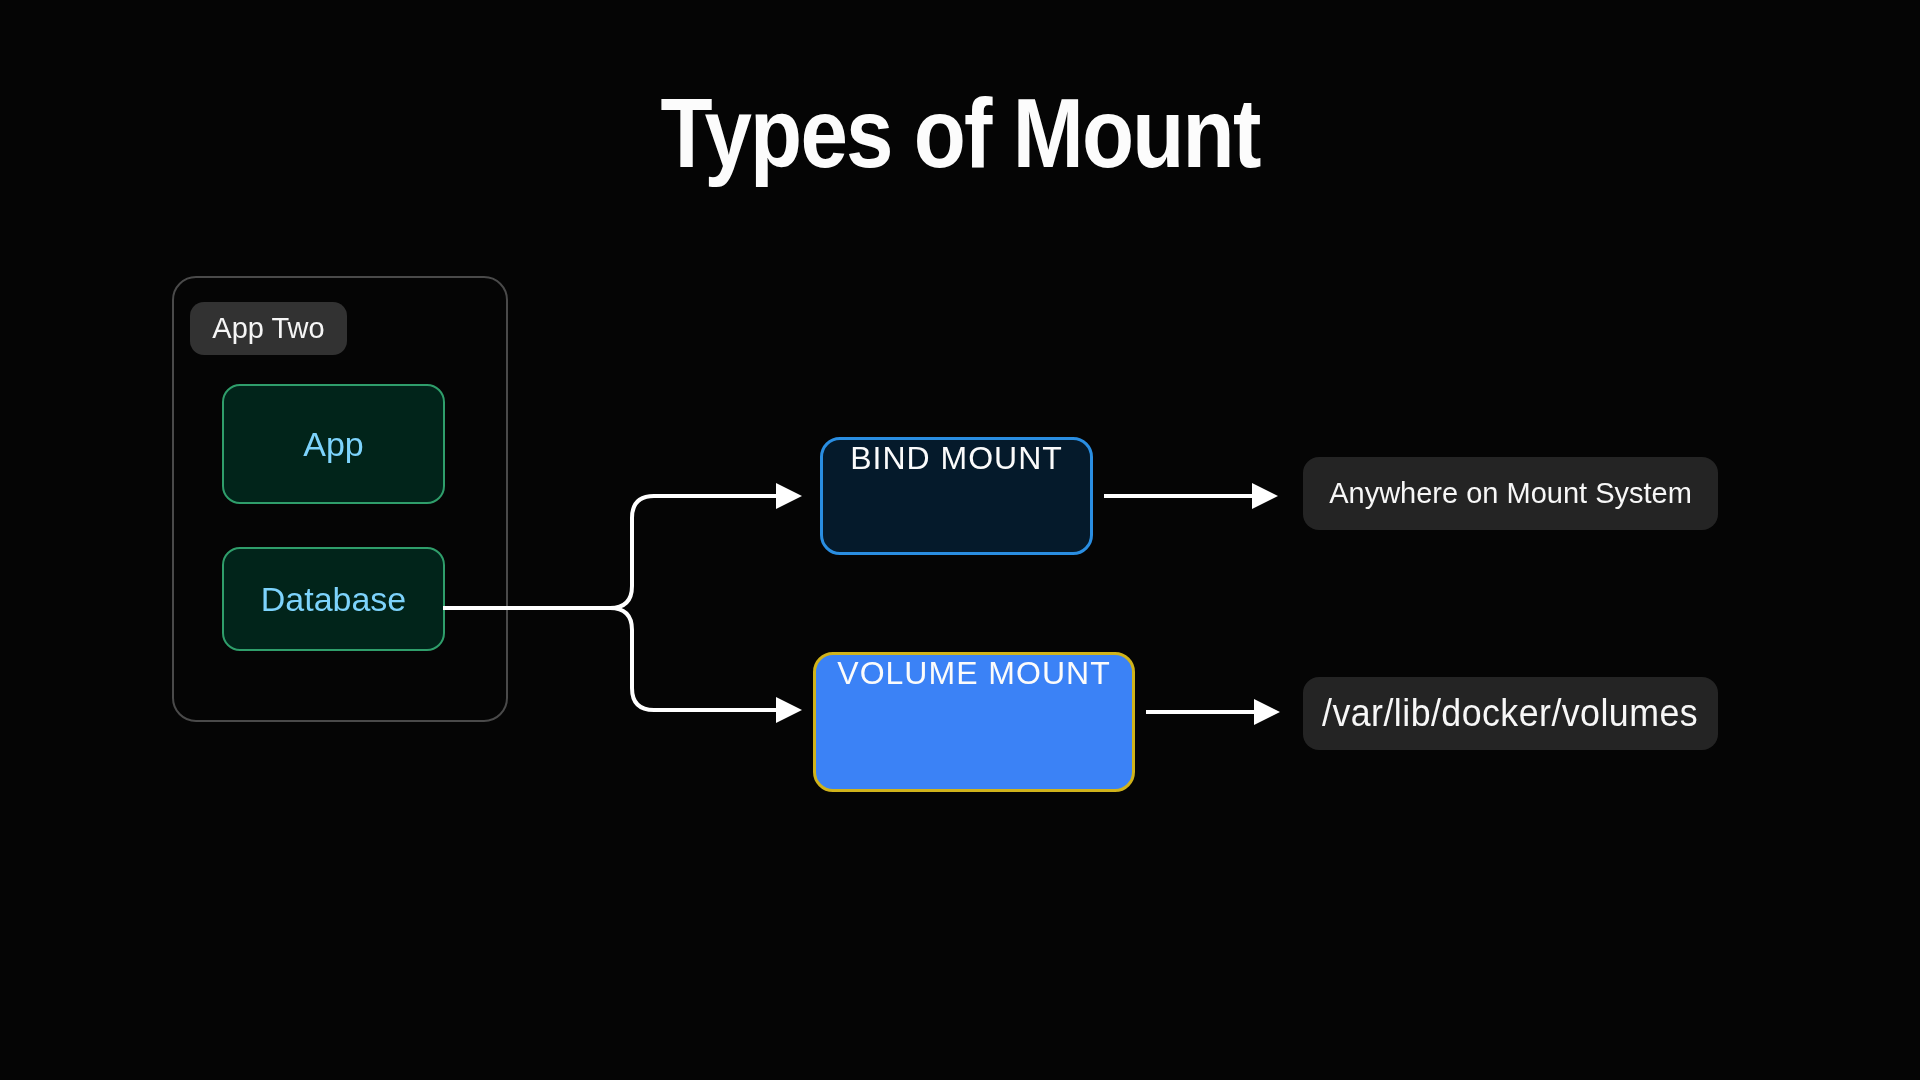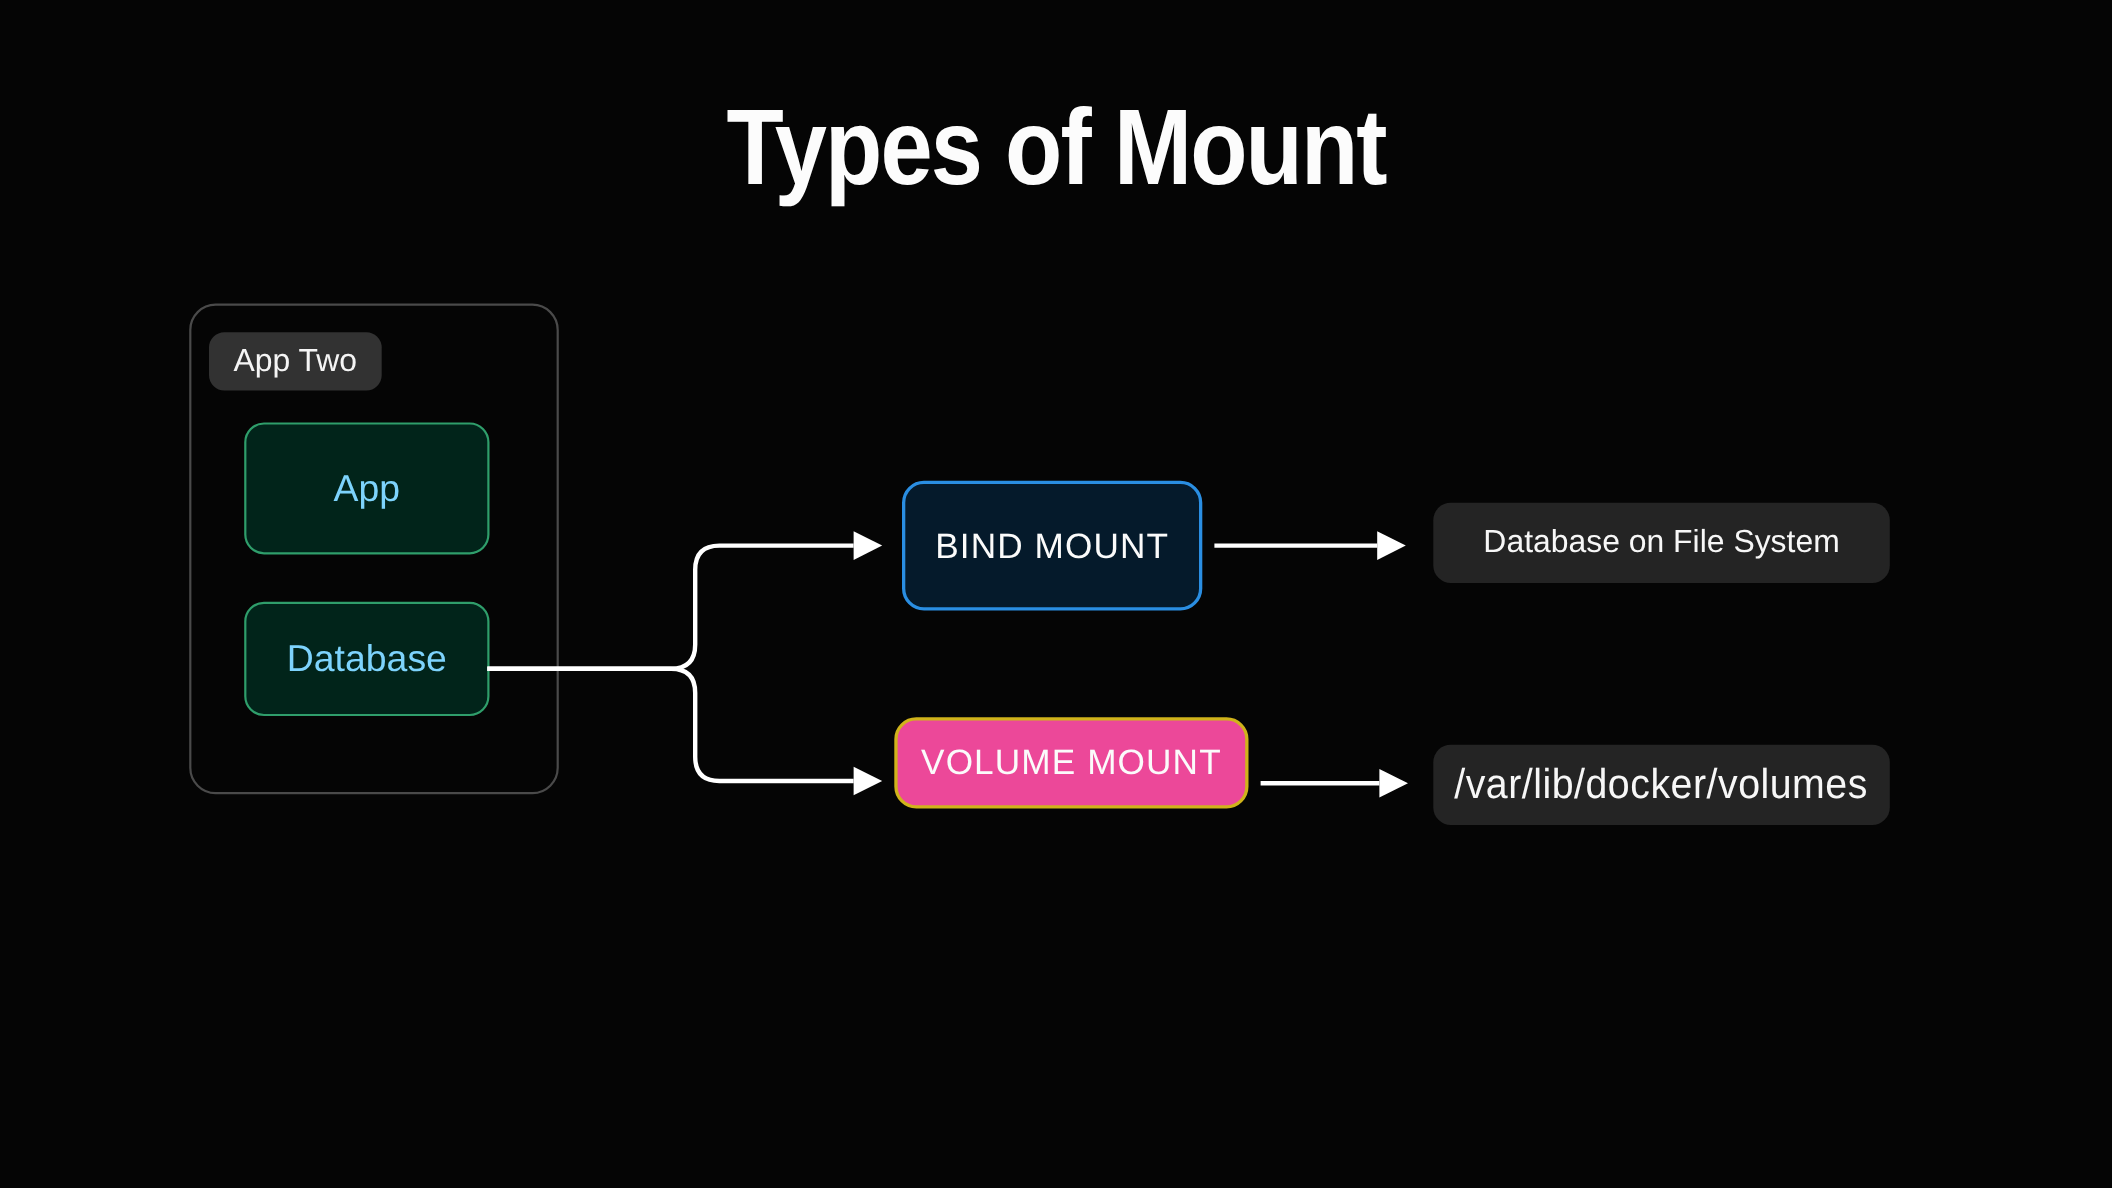--- a/index.html
+++ b/index.html
@@ -95,40 +95,40 @@
     fill: #ffffff;
     stroke: none;
   }
 
   
   .mount {
     position: absolute;
     box-sizing: border-box;
     border-radius: 20px;
     display: flex;
-    align-items: center;
+    align-items: flex-start;
     justify-content: center;
     font-size: 32px;
     letter-spacing: 1px;
     color: #fbfbfb;
   }
   .mount-bind {
     left: 820px;
     top: 437px;
     width: 273px;
     height: 118px;
     background: #051a2b;
     border: 3px solid #2a8ee2;
   }
   .mount-volume {
     left: 813px;
     top: 652px;
     width: 322px;
-    height: 83px;
-    background: #ec4899;
+    height: 140px;
+    background: #3b82f6;
     border: 3px solid #d0b31b;
   }
 
   
   .target {
     position: absolute;
     left: 1303px;
     width: 415px;
     height: 73px;
     background: #242424;
@@ -178,20 +178,20 @@
 
   <div class="mount mount-bind">
     <span>BIND MOUNT</span>
   </div>
 
   <div class="mount mount-volume">
     <span>VOLUME MOUNT</span>
   </div>
 
   <div class="target target-bind">
-    <span>Database on File System</span>
+    <span>Anywhere on Mount System</span>
   </div>
 
   <div class="target target-volume">
     <span class="condensed">/var/lib/docker/volumes</span>
   </div>
 
 </div>
 
 </body></html>

